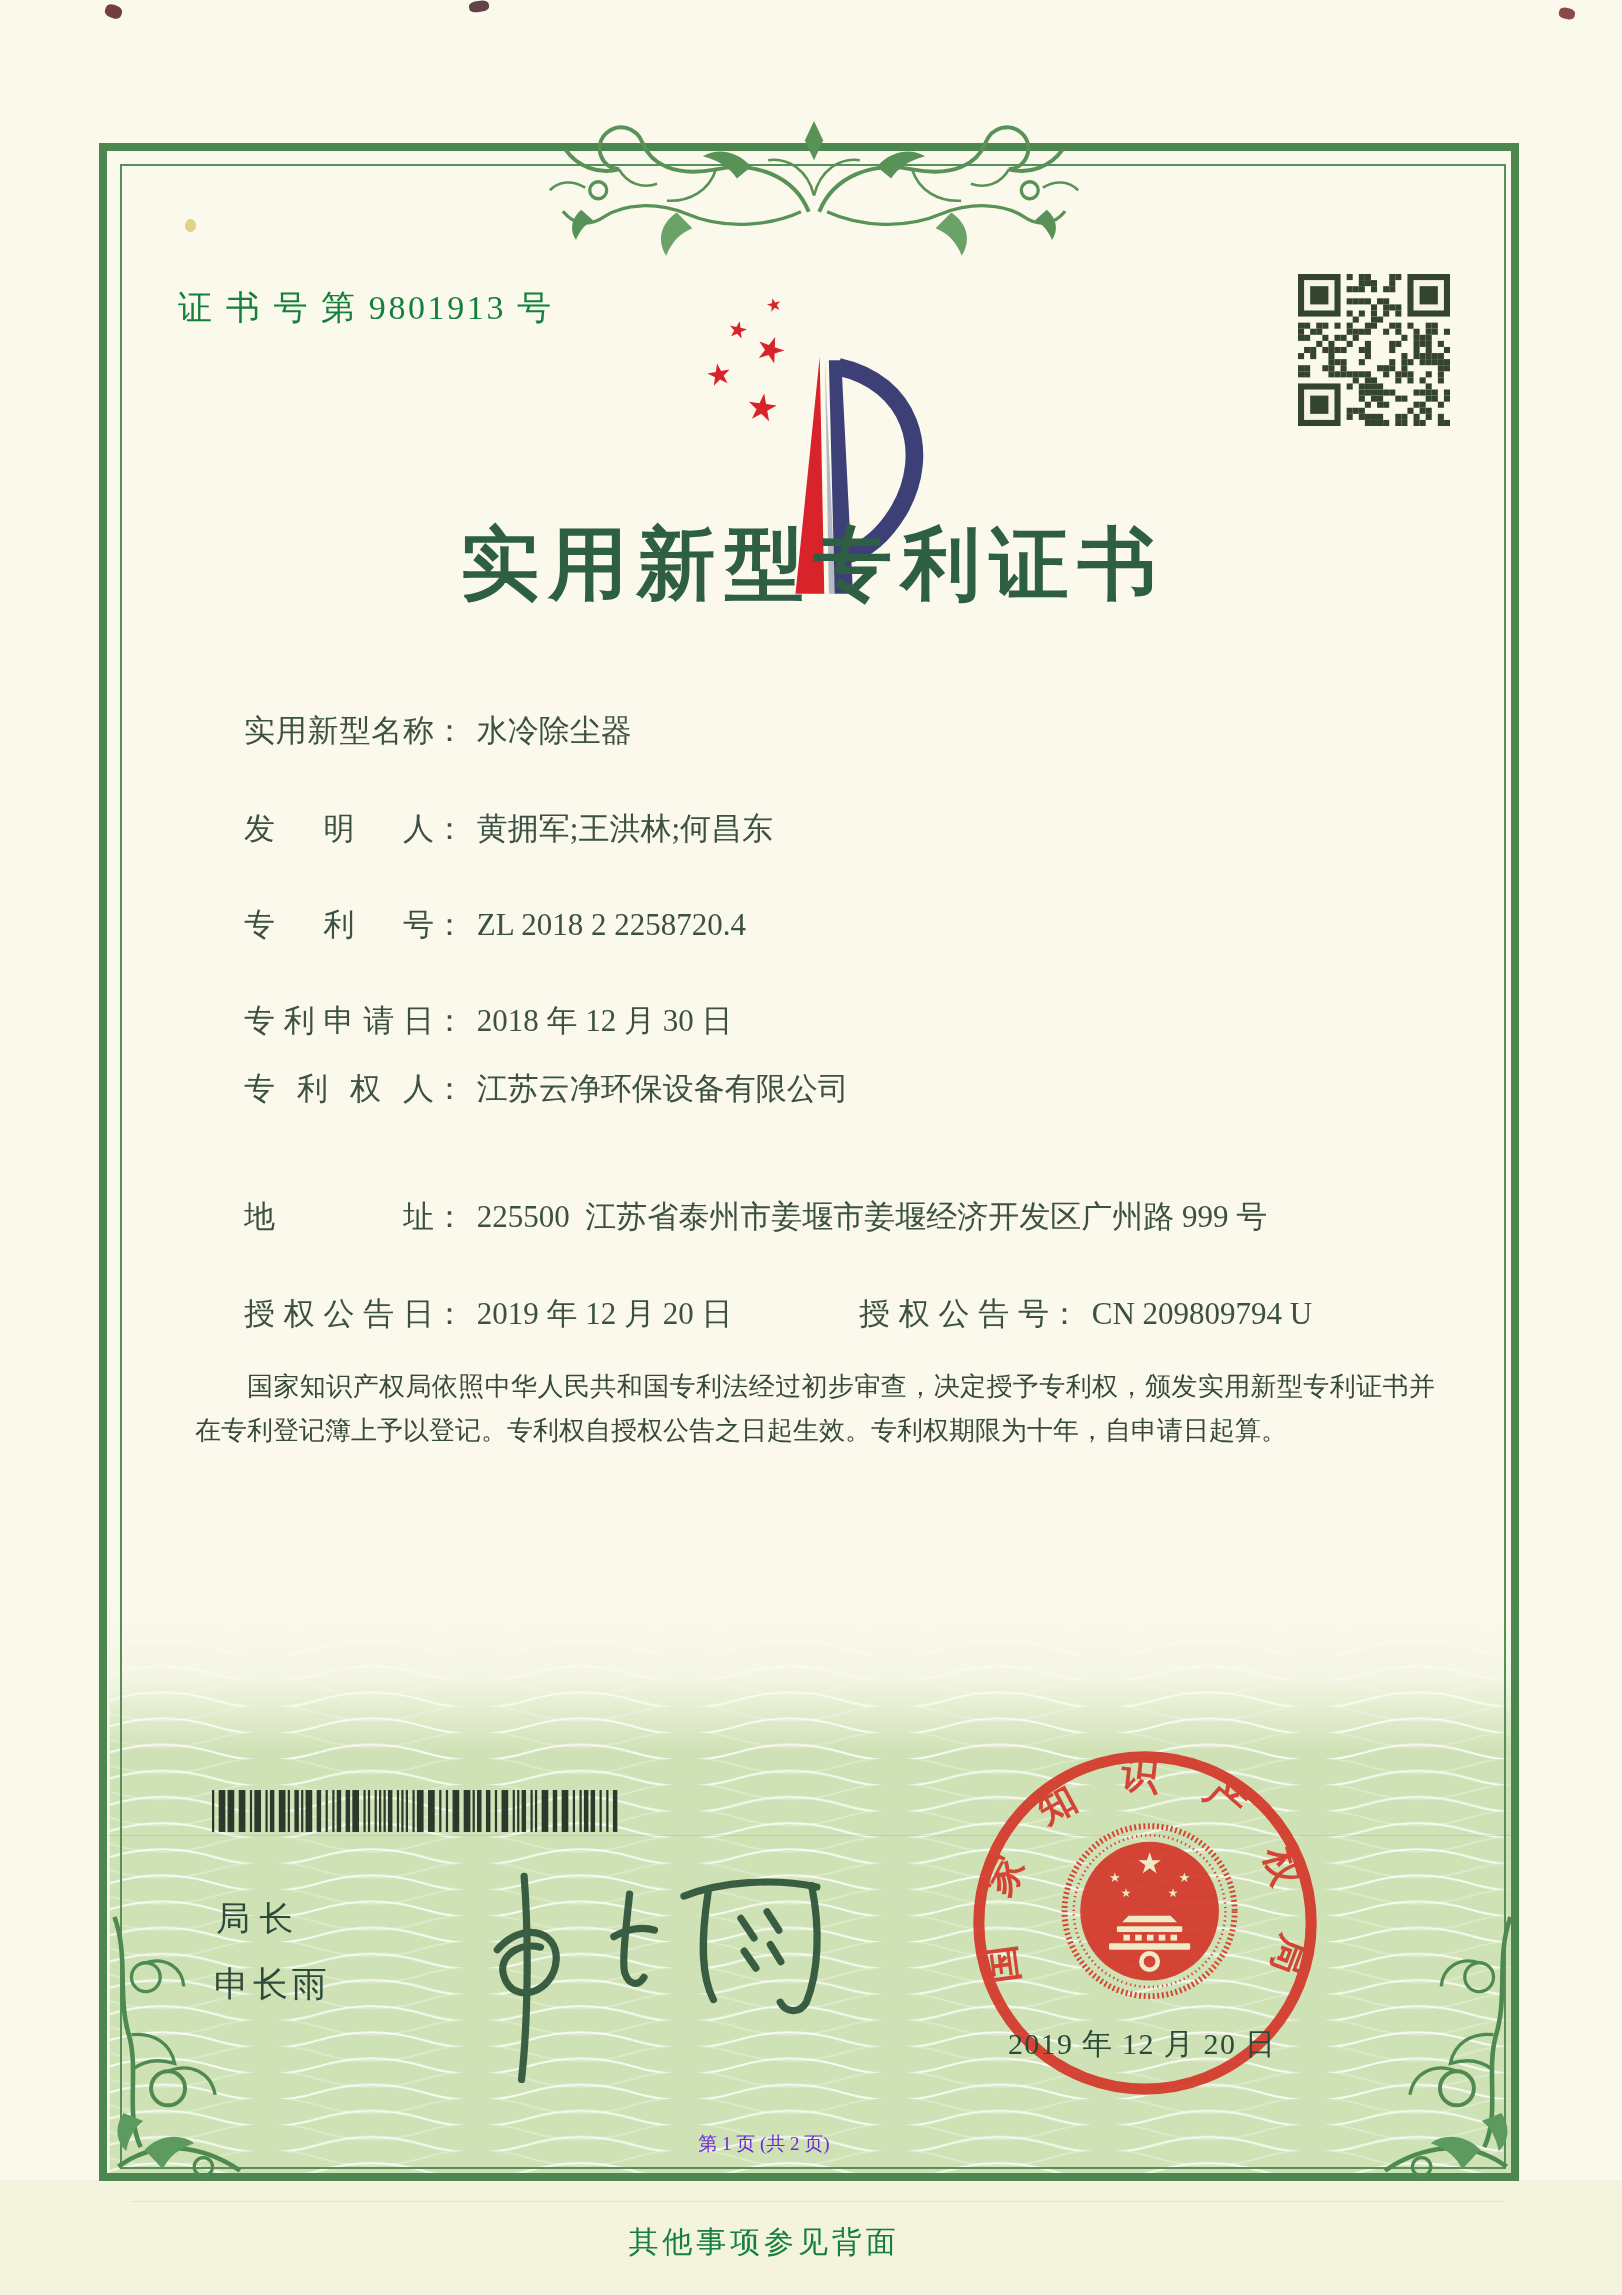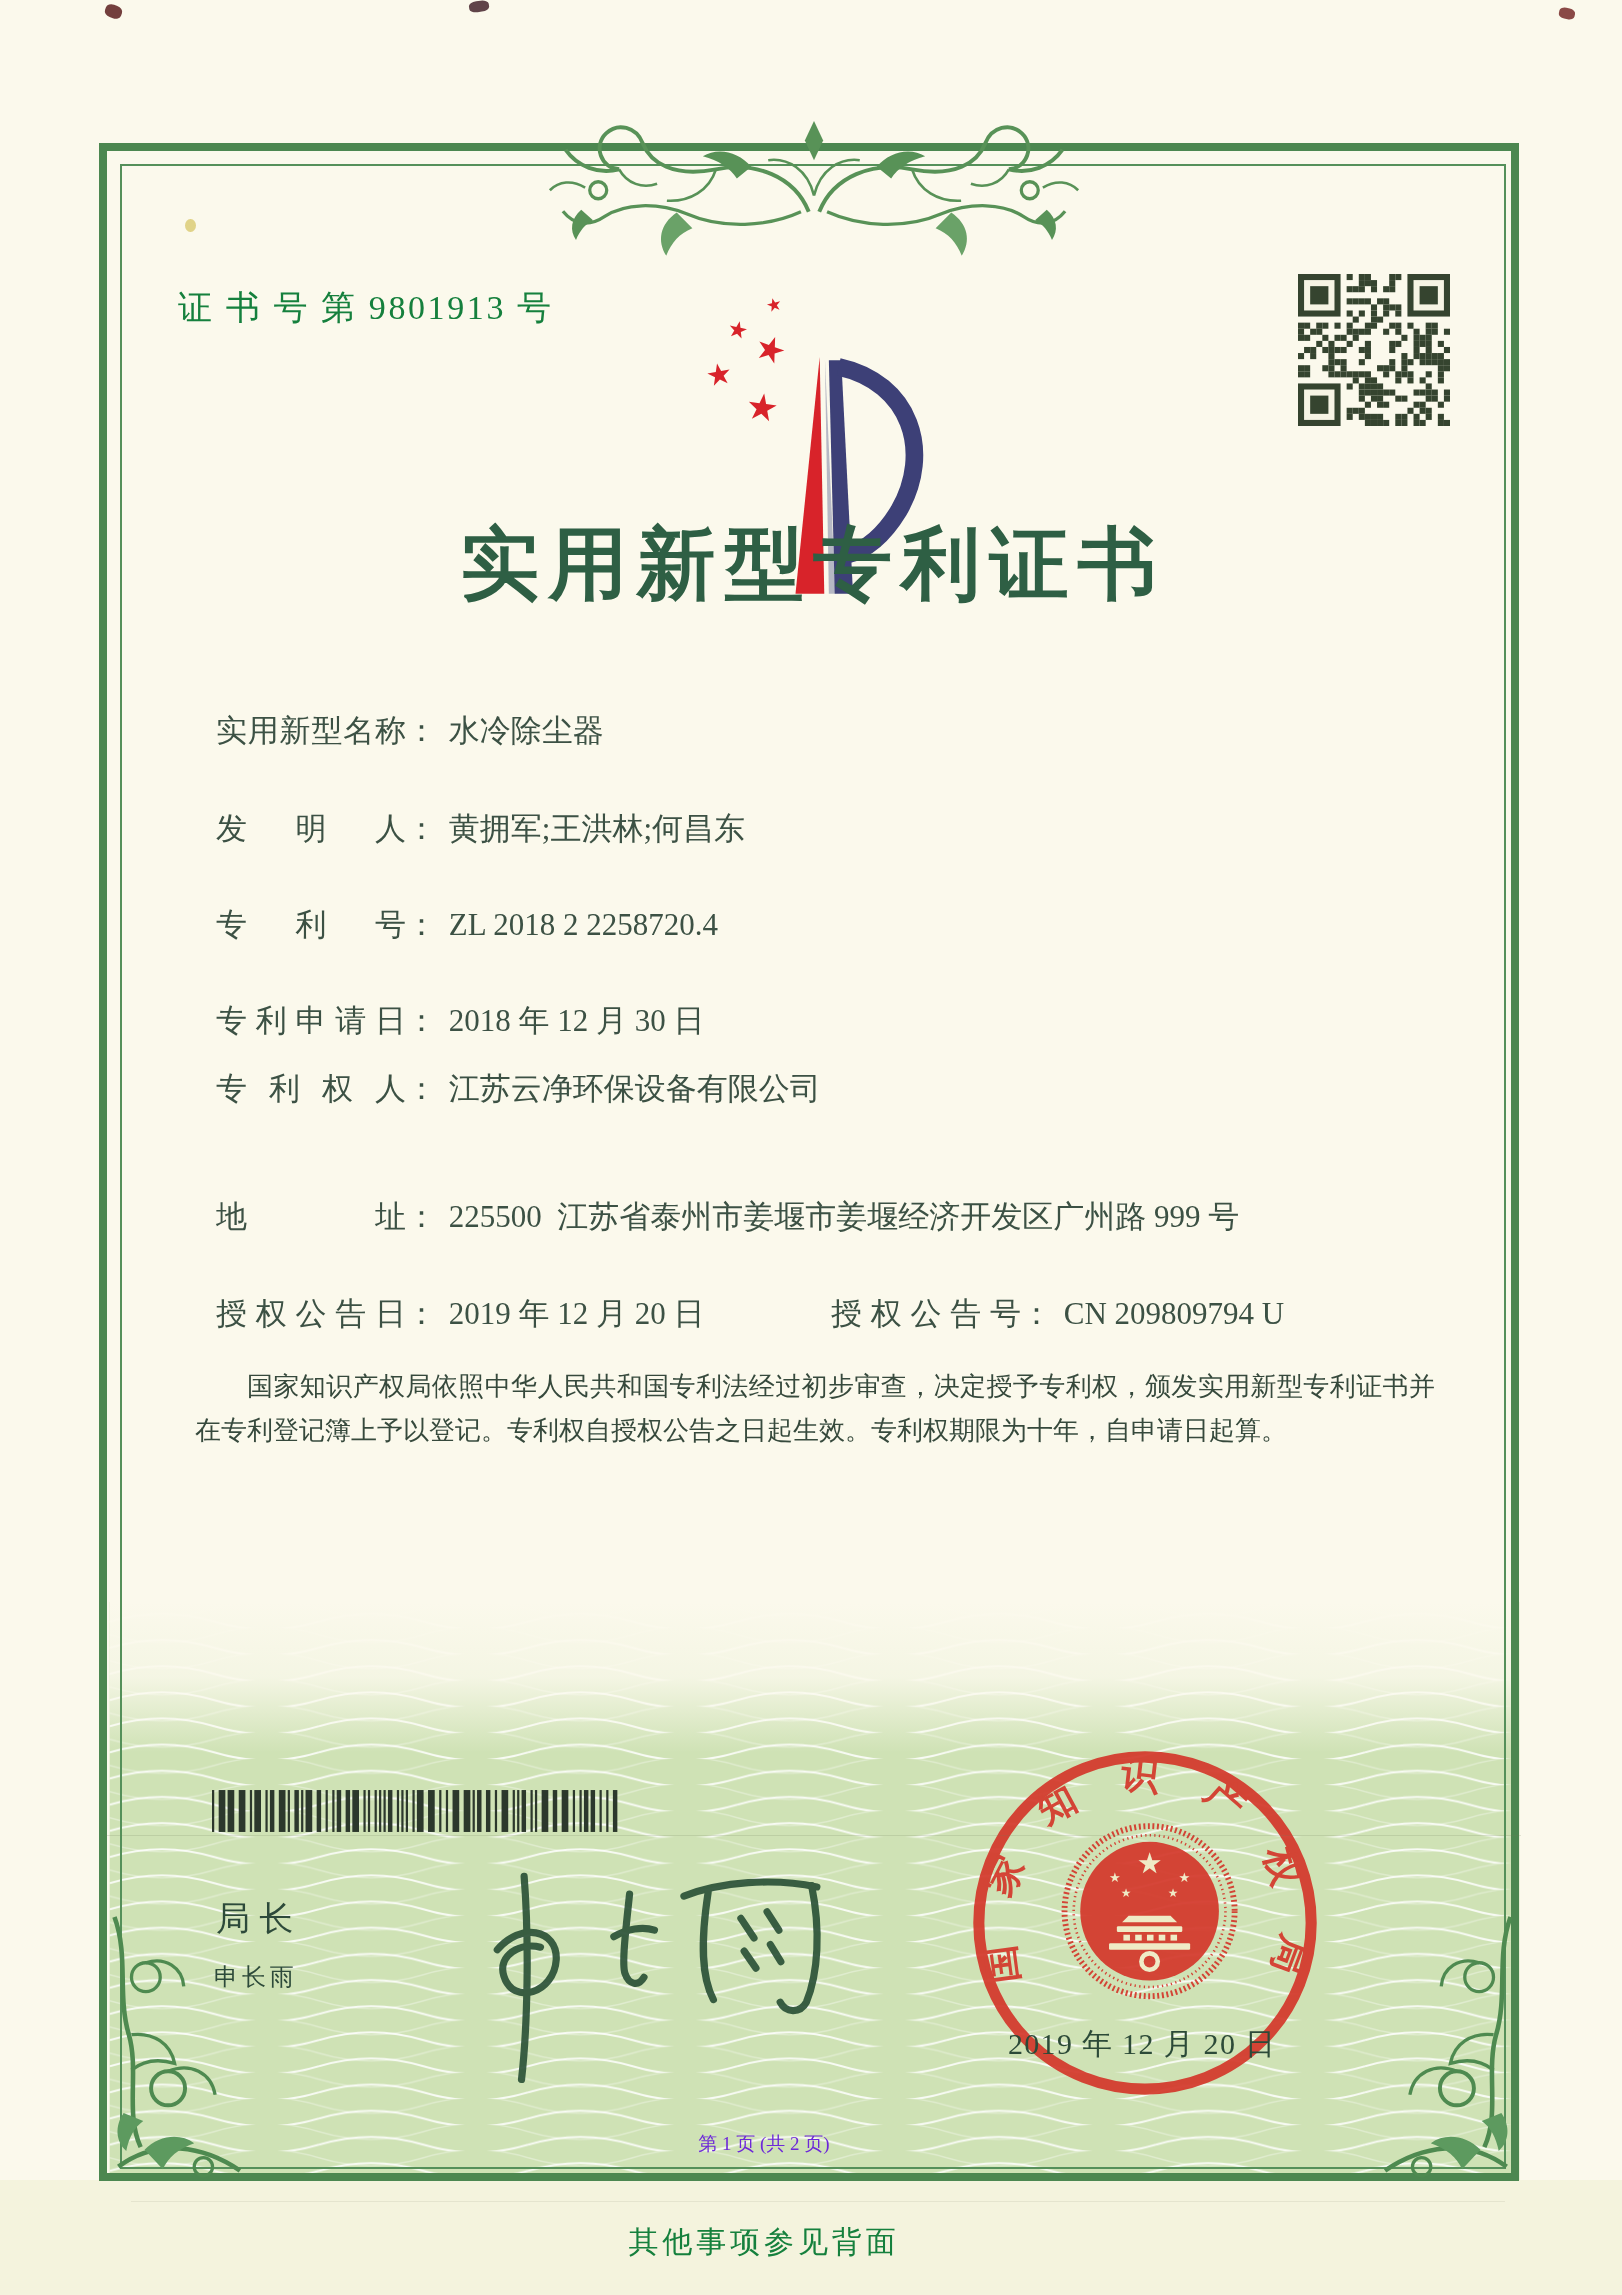--- a/index.html
+++ b/index.html
@@ -11,29 +11,29 @@
   .frame-outer{left:99px;top:143px;width:1420px;height:2038px;border:8.5px solid #4c8750;
     box-sizing:border-box;z-index:3;}
   .frame-inner{left:120px;top:164px;width:1386px;height:2005px;border:2.6px solid #55905a;
     box-sizing:border-box;z-index:3;}
   .footer-strip{left:0;top:2180px;width:1622px;height:115px;background:#f4f3dd;z-index:1;}
   
   .cert-no{left:178px;top:285px;font-size:34px;color:#15803d;letter-spacing:2.6px;z-index:5;}
   .title{left:121px;top:512px;width:1384px;text-align:center;font-size:79px;font-weight:600;
     color:#2e5f44;letter-spacing:9.2px;z-index:5;}
   .row{left:216px;height:41px;font-size:31px;color:#3c5144;z-index:5;white-space:nowrap;}
-  .flabel{display:inline-block;width:190px;text-align:justify;text-align-last:justify;vertical-align:top;}
+  .flabel{display:inline-block;width:190px;text-align:justify;text-align-last:justify;vertical-align:top;margin-left:28px;}
   .colon{display:inline-block;}
   .fvalue{margin-left:11.8px;}
   .pair2{position:absolute;left:615px;top:0;}
   .body-text{left:195px;top:1365px;width:1240px;font-size:26px;line-height:44px;color:#36493c;
     text-align:justify;z-index:5;}
   .body-text p{margin:0;text-indent:2em;}
   .signer-title{left:216px;top:1896px;font-size:34px;color:#2d4a3a;letter-spacing:9.2px;z-index:6;}
-  .signer-name{left:214px;top:1961px;font-size:24px;color:#2d4a3a;letter-spacing:3.9px;z-index:6;}
+  .signer-name{left:214px;top:1961px;font-size:35px;color:#2d4a3a;letter-spacing:3.9px;z-index:6;}
   .seal-date{left:1008px;top:2024px;font-size:30px;color:#2c4a38;letter-spacing:1.3px;z-index:7;white-space:nowrap;}
   .page-num{left:437px;top:2131px;width:654px;text-align:center;font-size:19px;color:#6d28d9;z-index:6;}
   .back-note{left:437px;top:2222px;width:654px;text-align:center;font-size:30px;color:#15803d;
     letter-spacing:3.9px;z-index:6;}
   .crease{left:105px;top:1835px;width:1416px;height:1.3px;background:rgba(110,120,90,.18);z-index:6;}
   .crease2{left:131px;top:2201px;width:1374px;height:1.3px;background:rgba(120,125,95,.12);z-index:6;}
   .artifact{z-index:8;border-radius:40%;}
   svg{overflow:visible;}
 </style>
 </head>

